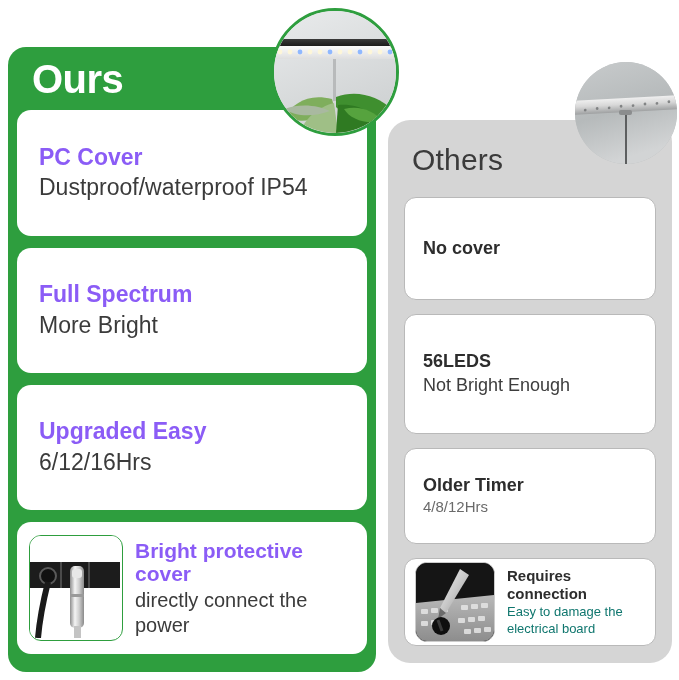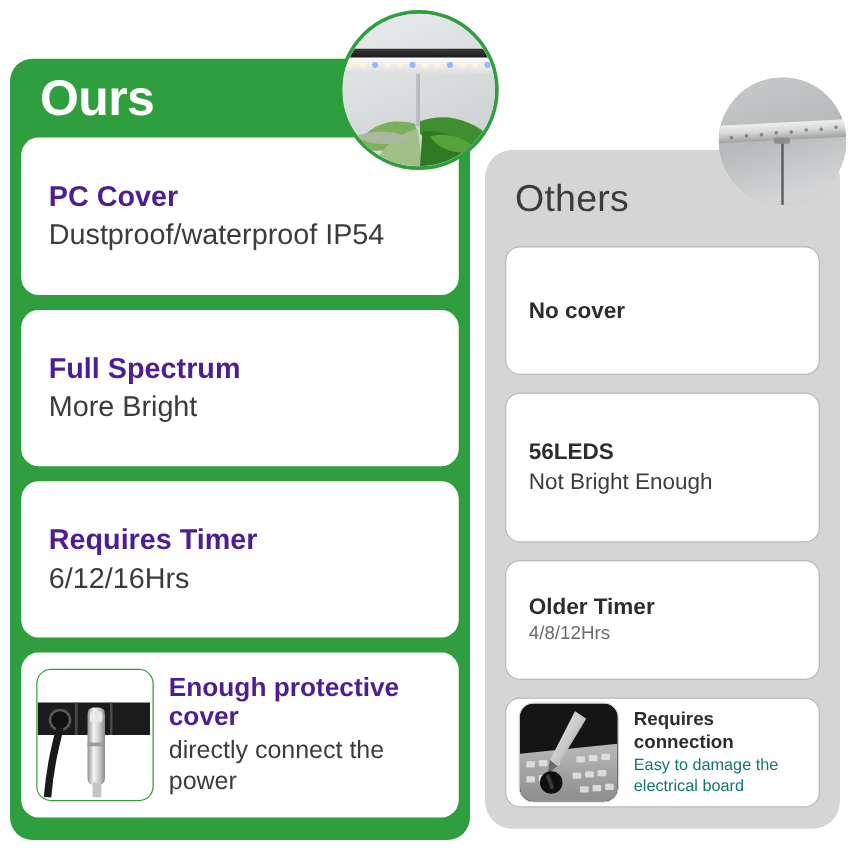--- a/index.html
+++ b/index.html
@@ -117,21 +117,21 @@
     display: flex;
     align-items: center;
   }
   .g-card.g1 { height: 126px; }
   .g-card.g2 { height: 125px; }
   .g-card.g3 { height: 125px; }
   .g-card.g4 { height: 132px; padding: 0 12px; }
   .g-head {
     font-size: 23px;
     font-weight: 700;
-    color: #4c1d95;
+    color: #8b5cf6;
     line-height: 1.1;
   }
   .g-sub {
     font-size: 23px;
     font-weight: 400;
     color: #3b3b3b;
     line-height: 1.22;
     margin-top: 3px;
   }
   .g-card.g4 .g-head { font-size: 21px; }
@@ -275,21 +275,21 @@
 
       <div class="g-card g2">
         <div class="g-card-body">
           <div class="g-head">Full Spectrum</div>
           <div class="g-sub">More Bright</div>
         </div>
       </div>
 
       <div class="g-card g3">
         <div class="g-card-body">
-          <div class="g-head">Requires Timer</div>
+          <div class="g-head">Upgraded Easy</div>
           <div class="g-sub">6/12/16Hrs</div>
         </div>
       </div>
 
       <div class="g-card g4">
         <div class="thumb thumb-green">
           <svg width="90" height="102" viewBox="0 0 90 102">
             <defs>
               <linearGradient id="chrome" x1="0" y1="0" x2="1" y2="0">
                 <stop offset="0" stop-color="#8e8e8e"></stop>
@@ -304,21 +304,21 @@
             <rect x="58" y="26" width="2" height="26" fill="#4a4a4a"></rect>
             <circle cx="18" cy="40" r="8" fill="#111111" stroke="#5a5a5a" stroke-width="2"></circle>
             <path d="M18 46 C 14 62, 10 78, 8 102" stroke="#1a1a1a" stroke-width="6" fill="none"></path>
             <rect x="40" y="30" width="14" height="62" rx="5" fill="url(#chrome)"></rect>
             <rect x="42" y="33" width="10" height="9" rx="3" fill="#e8e8e8"></rect>
             <rect x="40" y="58" width="14" height="3" fill="#9a9a9a"></rect>
             <rect x="44" y="90" width="7" height="12" fill="#c4c4c4"></rect>
           </svg>
         </div>
         <div class="g-card-body">
-          <div class="g-head">Enough protective cover</div>
+          <div class="g-head">Bright protective cover</div>
           <div class="g-sub">directly connect the power</div>
         </div>
       </div>
 
     </div>
   </div>
 
   <div class="circle-others">
     <svg width="102" height="102" viewBox="0 0 102 102">
       <defs>

